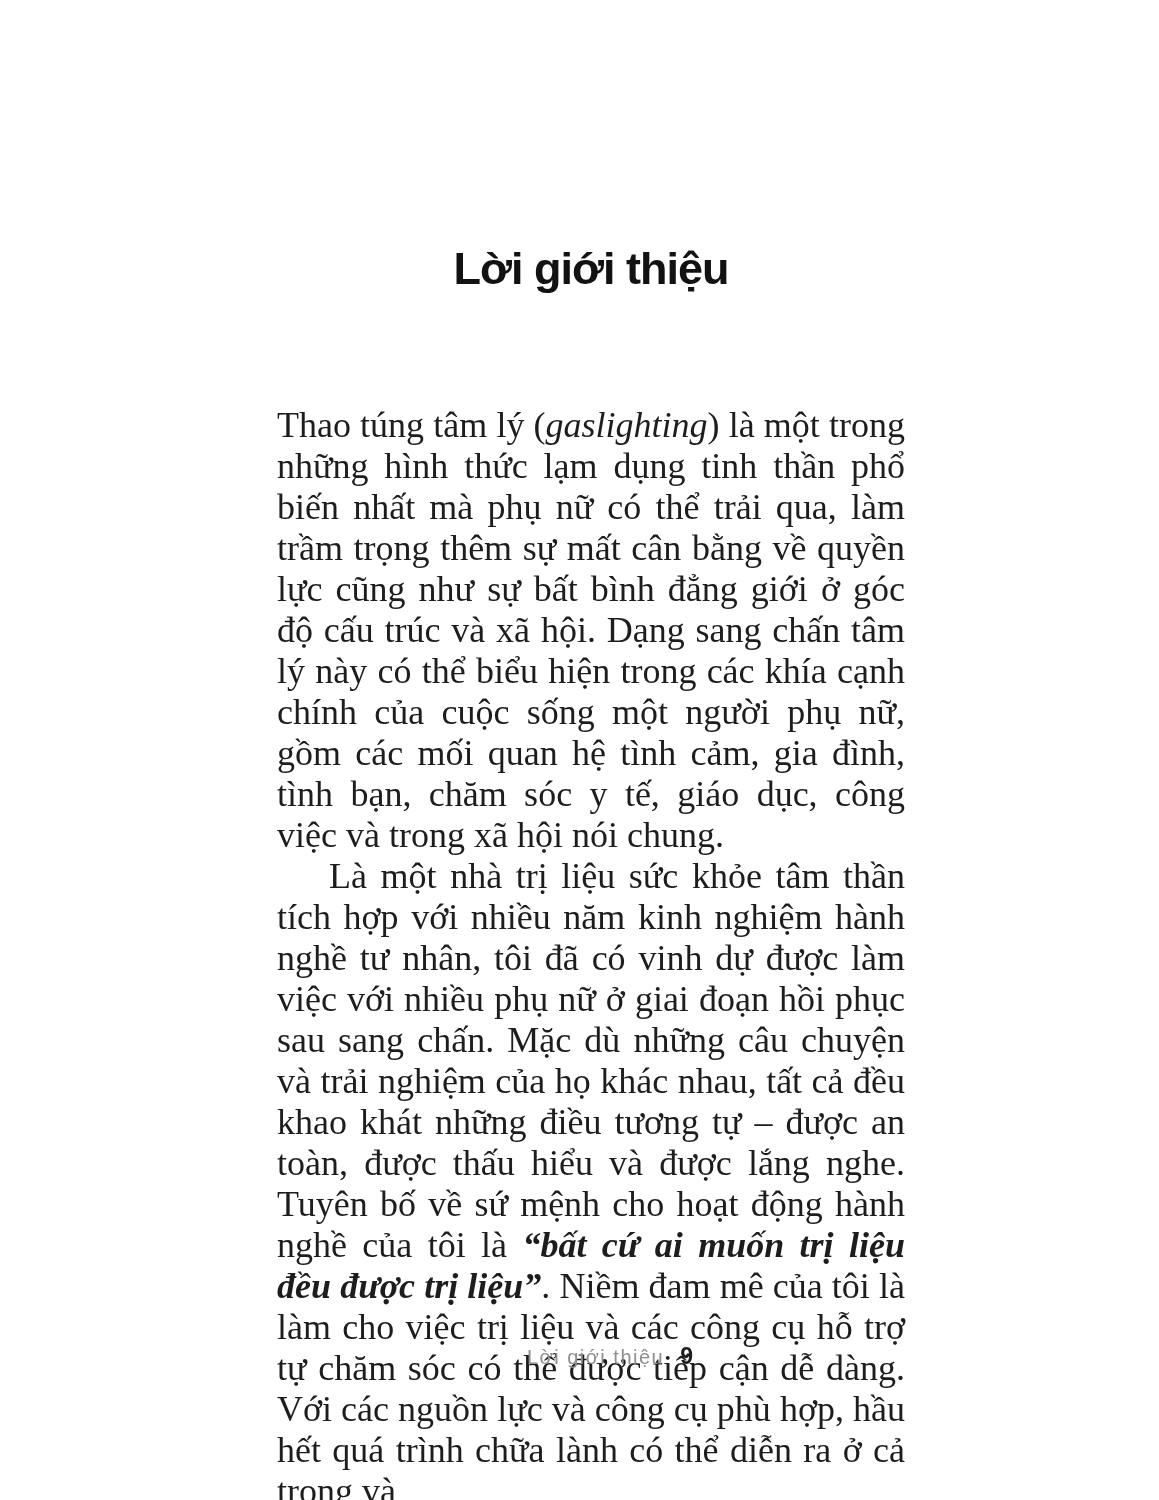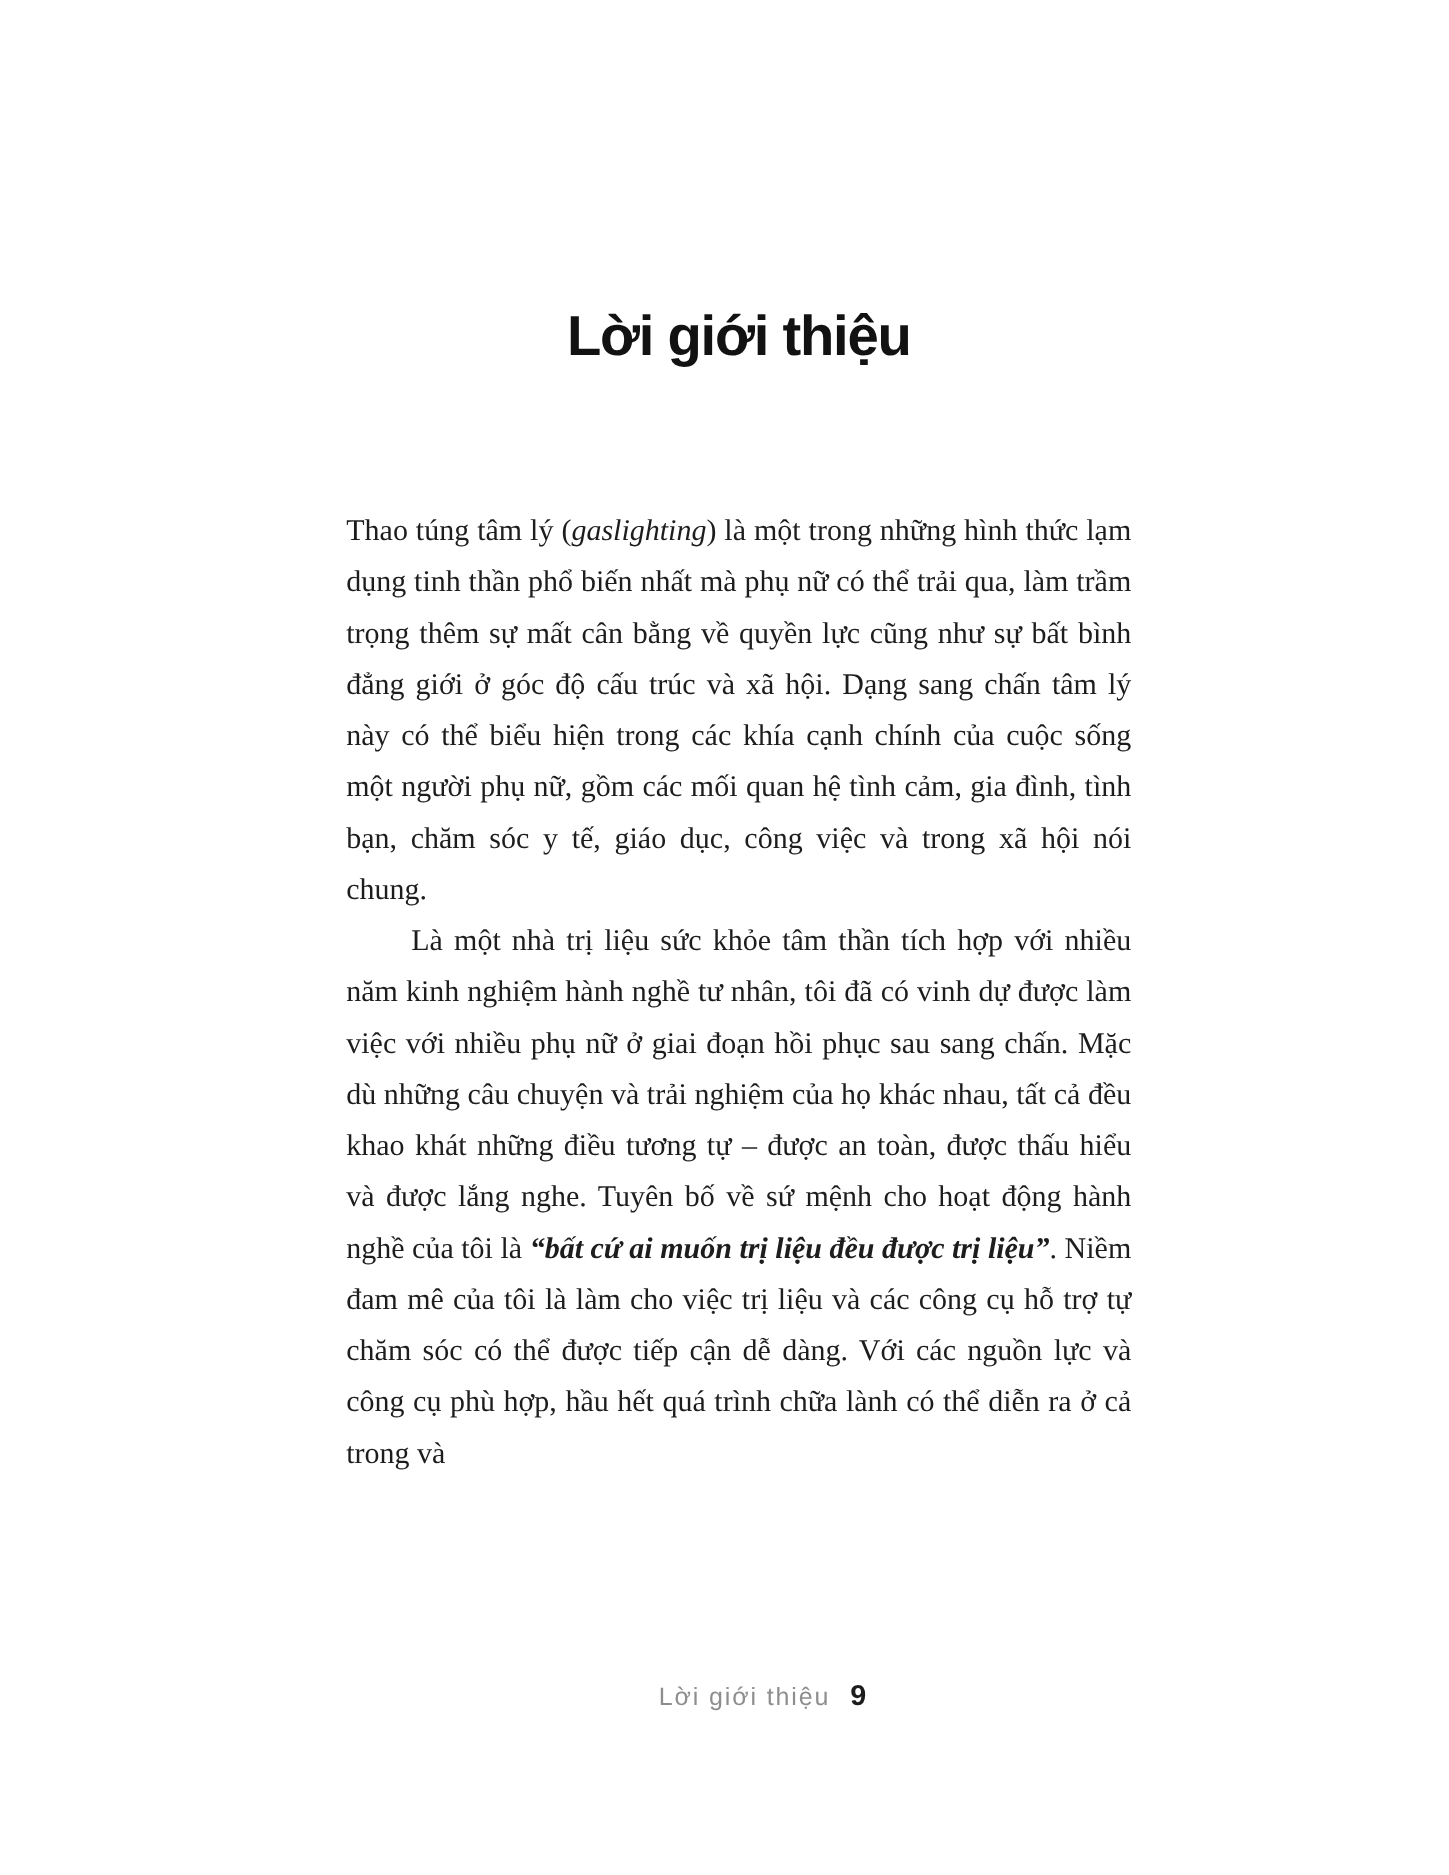--- a/index.html
+++ b/index.html
@@ -27,21 +27,21 @@
     font-family: "Liberation Sans", sans-serif;
     font-weight: 700;
     font-size: 45px;
     letter-spacing: -1px;
     color: #121212;
     line-height: 1.15;
   }
   .para {
     margin: 0;
     font-family: "Liberation Serif", serif;
-    font-size: 24px;
+    font-size: 36px;
     line-height: 41px;
     color: #1d1d1d;
     text-align: justify;
     text-justify: inter-word;
   }
   .para.indent {
     text-indent: 52px;
   }
   .para .italic {
     font-style: italic;

